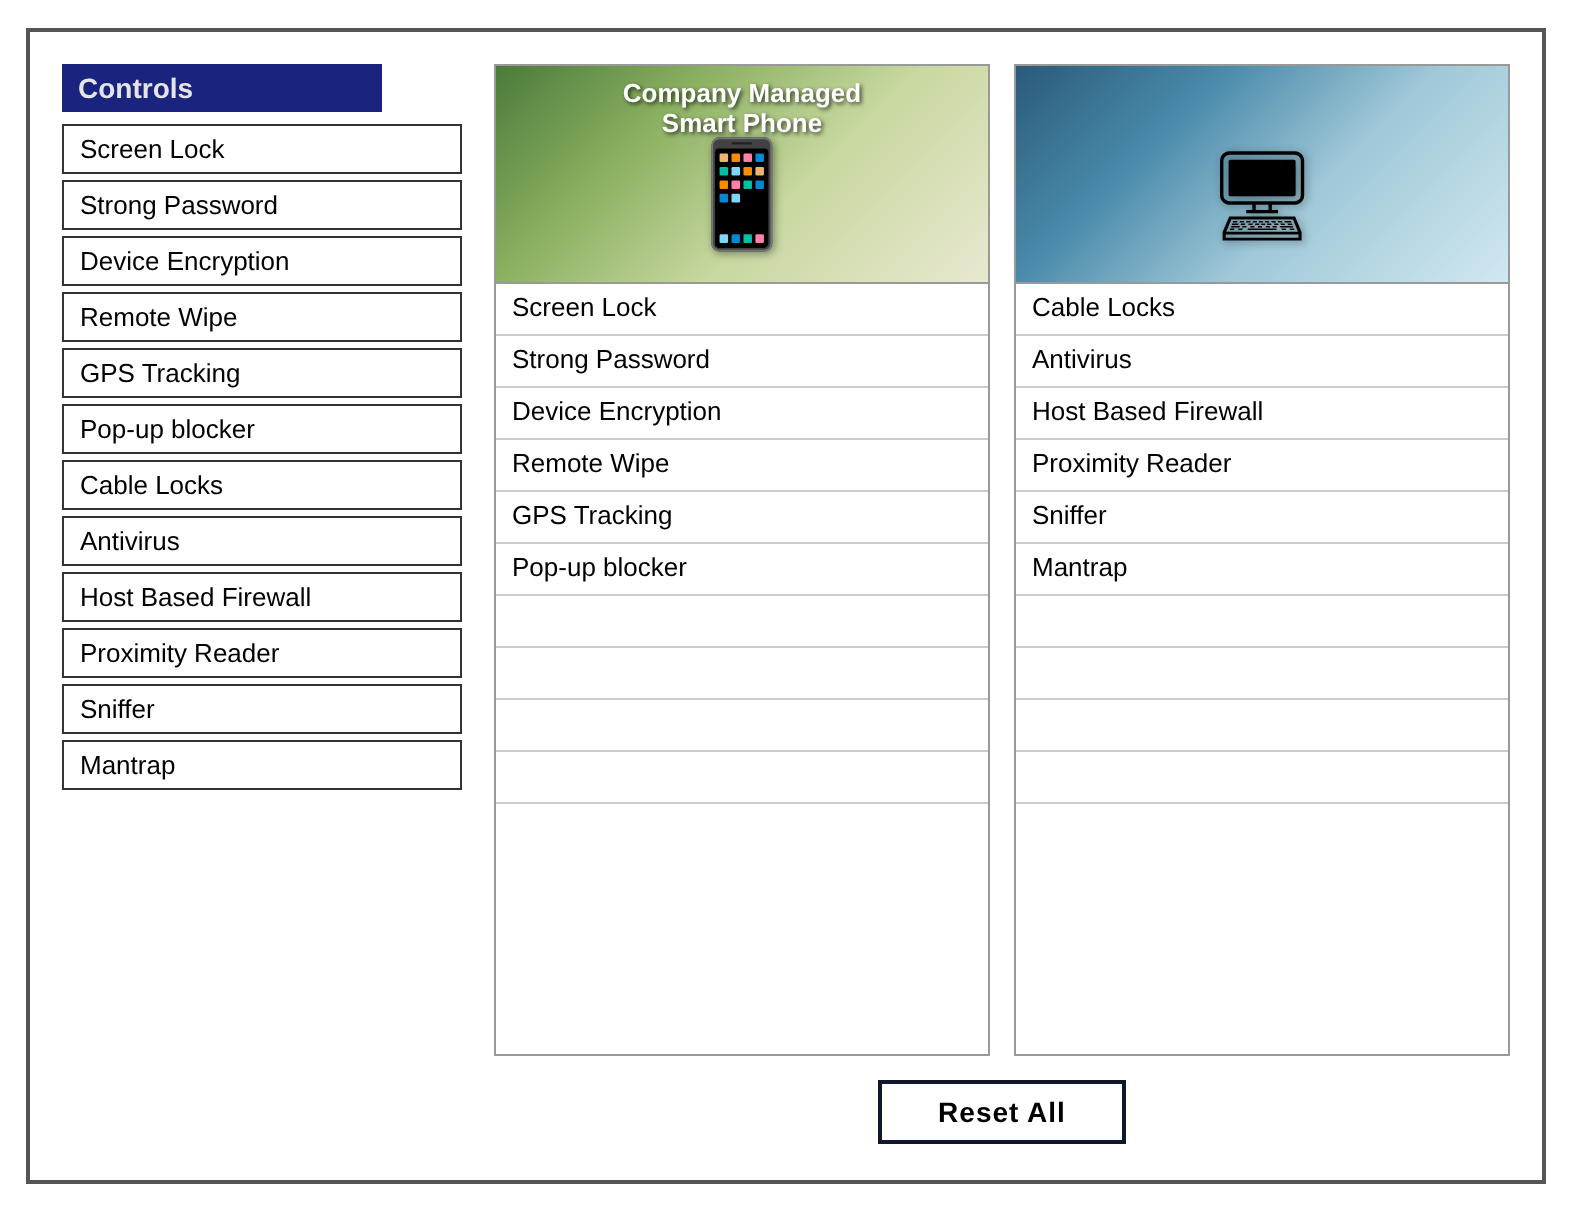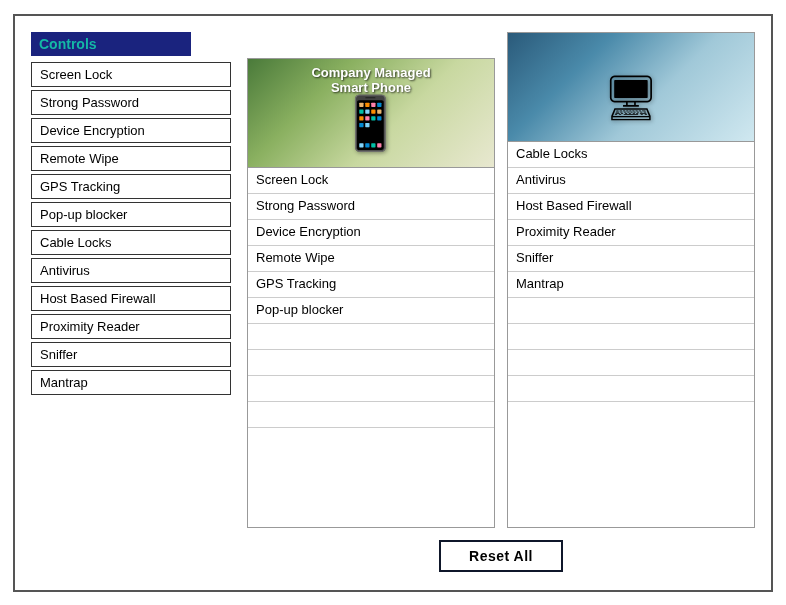--- a/index.html
+++ b/index.html
@@ -26,21 +26,21 @@
     
     .controls-panel {
       width: 200px;
       flex-shrink: 0;
       display: flex;
       flex-direction: column;
       gap: 0;
     }
     .controls-header {
       background: #1a237e;
-      color: #14b8a6;
+      color: #e5e5e5;
       font-weight: bold;
       font-size: 14px;
       padding: 4px 8px;
       margin-bottom: 6px;
       width: 160px;
     }
     .control-item {
       border: 1px solid #333;
       padding: 4px 8px;
       margin-bottom: 3px;
@@ -76,21 +76,20 @@
       align-items: center;
       justify-content: center;
       flex-direction: column;
       border: 1px solid #999;
       margin-bottom: 0;
       position: relative;
       overflow: hidden;
     }
     .col-header-smartphone {
       background: linear-gradient(135deg, #4a7a3a 0%, #8ab060 30%, #c8d8a0 60%, #e8e8d0 100%);
-      margin-top: 26px;
     }
     .col-header-datacenter {
       background: linear-gradient(135deg, #2a5a7a 0%, #4a8aaa 30%, #a0c8d8 60%, #d0e8f0 100%);
     }
     .column-header-text {
       color: #fff;
       font-weight: bold;
       font-size: 13px;
       text-align: center;
       text-shadow: 1px 1px 2px rgba(0,0,0,0.7);

